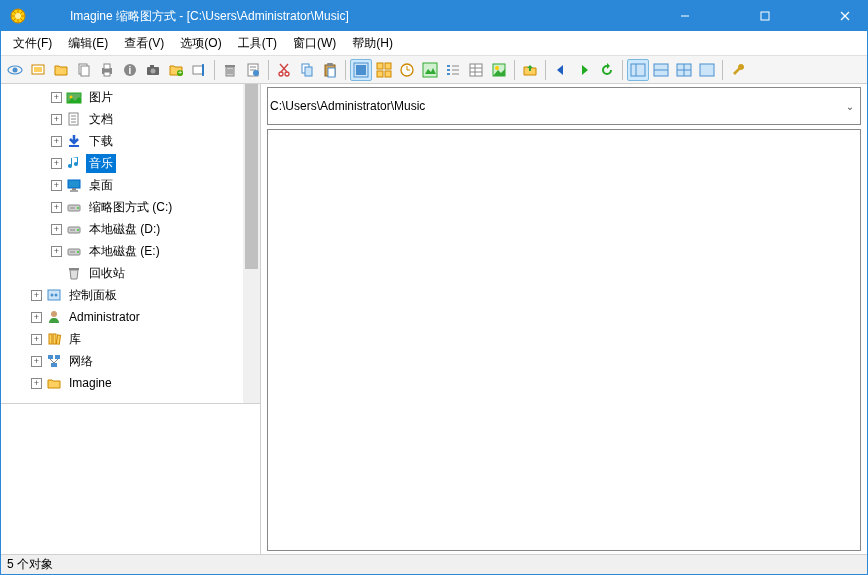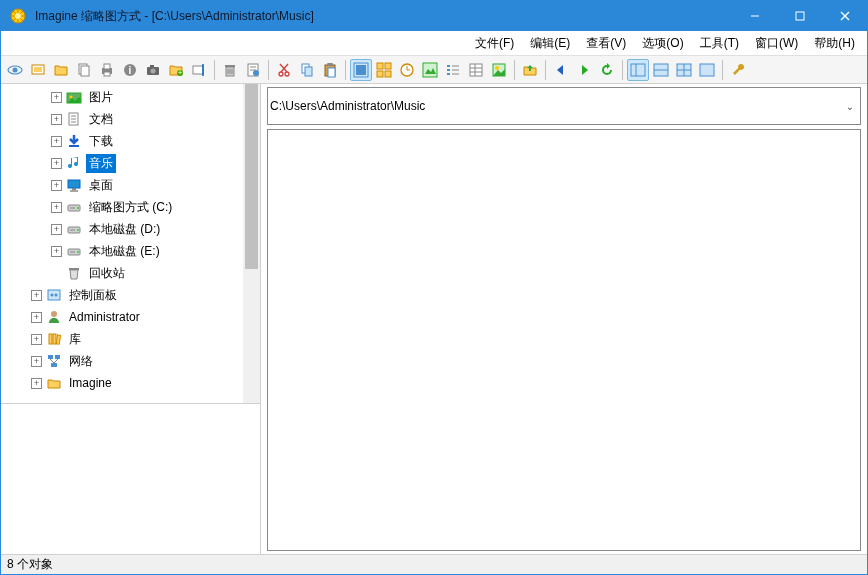--- a/index.html
+++ b/index.html
@@ -1,22 +1,22 @@
 <!DOCTYPE html>
 <html><head>
 <meta charset="utf-8">
 <style>
 * { box-sizing: border-box; margin: 0; padding: 0; }
 body { font-family: "Microsoft YaHei", "Segoe UI", Tahoma, sans-serif; font-size: 12px; background: #fff; overflow: hidden; }
 .window { width: 868px; height: 575px; border: 1px solid #2b88d8; display: flex; flex-direction: column; }
-.titlebar { height: 30px; background: #2b88d8; color: #0f172a; display: flex; align-items: center; }
+.titlebar { height: 30px; background: #2b88d8; color: #ffffff; display: flex; align-items: center; gap: 35px; }
 .app-icon { width: 18px; height: 18px; margin: 0 6px 0 8px; display: flex; align-items: center; justify-content: center; }
 .title-text { flex: 1; font-size: 12px; padding-left: 2px; }
 .win-btn { width: 45px; height: 30px; display: flex; align-items: center; justify-content: center; color: #fff; }
-.menubar { height: 24px; background: #fff; display: flex; align-items: center; padding: 12px 4px; border-bottom: 1px solid #e0e0e0; justify-content: flex-end; }
+.menubar { height: 24px; background: #fff; display: flex; align-items: center; padding: 12px 4px; border-bottom: 1px solid #e0e0e0; }
 .menu-item { padding: 3px 8px; font-size: 12px; }
 .toolbar { height: 28px; background: #f5f5f5; border-bottom: 1px solid #d0d0d0; display: flex; align-items: center; padding: 0 3px; gap: 1px; }
 .tbtn { width: 22px; height: 22px; display: flex; align-items: center; justify-content: center; border: 1px solid transparent; border-radius: 2px; }
 .tbtn.active { background: #cce8ff; border-color: #7ab8e0; }
 .tsep { width: 1px; height: 20px; background: #c0c0c0; margin: 0 3px; }
 .content { flex: 1; display: flex; min-height: 0; }
 .left-panel { width: 260px; display: flex; flex-direction: column; border-right: 1px solid #d0d0d0; }
 .tree-wrap { flex: 1; position: relative; overflow: hidden; border-bottom: 1px solid #d0d0d0; }
 .tree { position: absolute; inset: 0 17px 0 0; overflow: hidden; padding: 2px 0; }
 .tree-scroll { position: absolute; right: 0; top: 0; width: 17px; height: 100%; background: #f0f0f0; }
@@ -528,15 +528,15 @@
     <div class="main-panel">
       <div class="pathbar">
         <input type="text" value="C:\Users\Administrator\Music" style="">
         <span class="pdrop">⌄</span>
       </div>
       <div class="filearea"></div>
     </div>
   </div>
 
   <div class="statusbar">
-    <span>8 个对象</span>
+    <span>5 个对象</span>
   </div>
 </div>
 
 </body></html>

